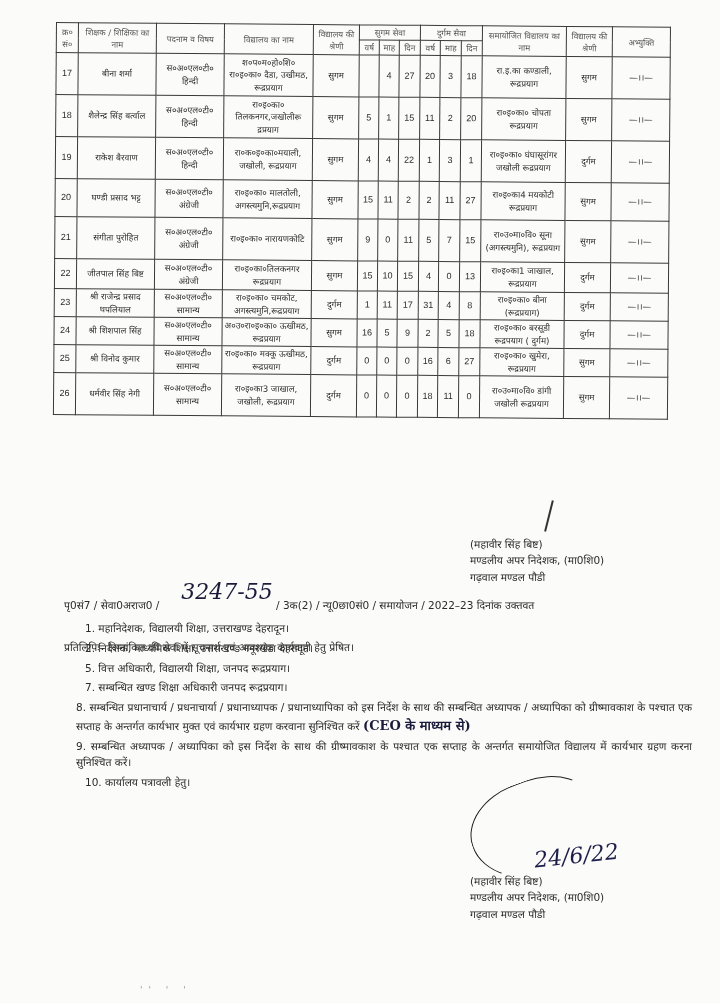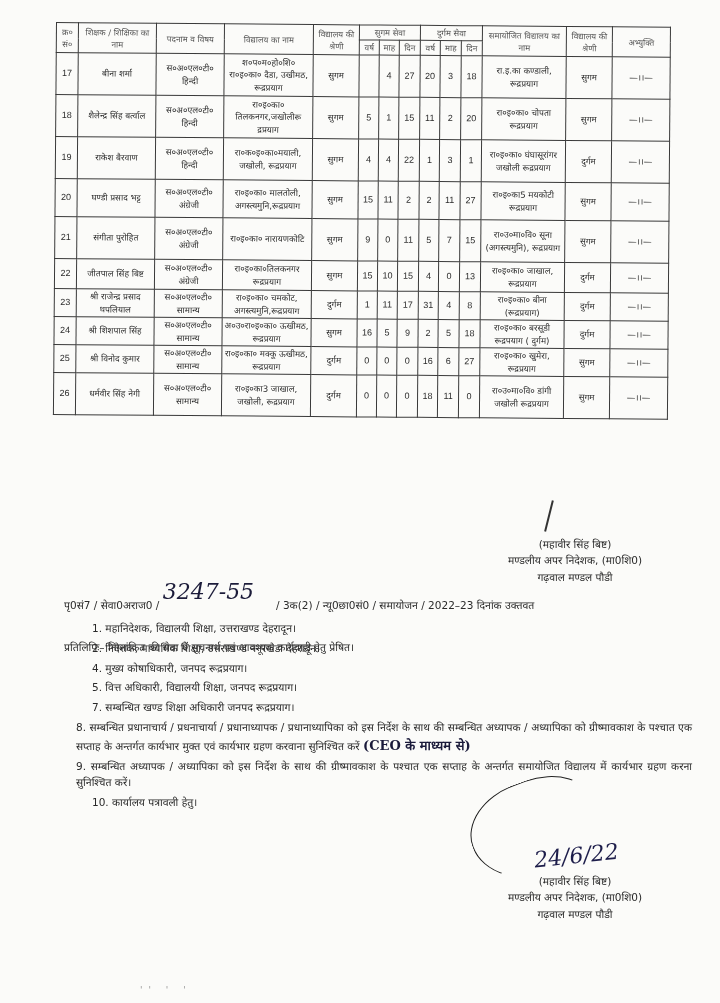--- a/index.html
+++ b/index.html
@@ -17,31 +17,31 @@
   table.main th, table.main td {
     border:1.1px solid #3a3a3a; text-align:center; vertical-align:middle;
     padding:1px 2px; line-height:1.45;
   }
   table.main th { font-weight:normal; color:#555; font-size:8.3px; }
   table.main td.num { font-family:"Liberation Sans", sans-serif; font-size:9px; }
   .sig1-slash {
     position:absolute; left:548px; top:500px; width:2px; height:32px; background:#333;
     transform:rotate(14deg);
   }
-  .sig-block { position:absolute; text-align:center; font-size:10.5px; line-height:1.55; color:#2a2a2a; }
+  .sig-block { position:absolute; text-align:left; font-size:10.5px; line-height:1.55; color:#2a2a2a; }
   .sig-a { left:470px; top:536px; width:210px; }
   .sig-b { left:470px; top:873px; width:210px; }
   .ref-line { position:absolute; left:64px; top:589px; font-size:10.5px; color:#2a2a2a; white-space:nowrap; }
   .ref-line .hand {
     display:inline-block; width:110px; position:relative; top:-10px;
-    font-family:"DejaVu Serif", serif; font-style:italic; font-size:22px; color:#1c1c3a; text-align:left;
+    font-family:"DejaVu Serif", serif; font-style:italic; font-size:22px; color:#1c1c3a; text-align:right;
   }
   .copy-line { position:absolute; left:64px; top:640px; font-size:10.5px; color:#2a2a2a; }
   ol.list { position:absolute; left:64px; top:621px; width:628px; margin:0; padding:0; list-style:none; font-size:10.5px; line-height:1.5; color:#2a2a2a; }
-  ol.list li { margin:0 0 4px 28px; }
+  ol.list li { margin:0 0 4px 21px; }
   ol.list li.wide { margin-left:12px; text-align:justify; }
   .handnote { font-family:"DejaVu Serif", serif; font-weight:bold; color:#1a1a3a; font-size:13px; }
   .swirl {
     position:absolute; left:470px; top:780px; width:130px; height:95px;
     border:1.6px solid #222; border-radius:50% 50% 40% 60%; border-color:#222 transparent transparent #222;
     transform:rotate(-20deg);
   }
   .date-hand {
     position:absolute; left:534px; top:843px; font-family:"DejaVu Serif", serif; font-style:italic;
     font-size:22px; color:#1d1d4a; transform:rotate(-6deg);
@@ -146,21 +146,21 @@
           <td>घण्डी प्रसाद भट्ट</td>
           <td>स०अ०एल०टी० अंग्रेजी</td>
           <td>रा०इ०का० मालतोली, अगस्त्यमुनि,रूद्रप्रयाग</td>
           <td>सुगम</td>
           <td class="num">15</td>
           <td class="num">11</td>
           <td class="num">2</td>
           <td class="num">2</td>
           <td class="num">11</td>
           <td class="num">27</td>
-          <td>रा०इ०का5 मयकोटी रूद्रप्रयाग</td>
+          <td>रा०इ०का4 मयकोटी रूद्रप्रयाग</td>
           <td>सुगम</td>
           <td>—।।—</td>
         </tr>
         <tr style="height: 42px;">
           <td class="num">21</td>
           <td>संगीता पुरोहित</td>
           <td>स०अ०एल०टी० अंग्रेजी</td>
           <td>रा०इ०का० नारायणकोटि</td>
           <td>सुगम</td>
           <td class="num">9</td>
@@ -178,21 +178,21 @@
           <td>जीतपाल सिंह बिष्ट</td>
           <td>स०अ०एल०टी० अंग्रेजी</td>
           <td>रा०इ०का०तिलकनगर रूद्रप्रयाग</td>
           <td>सुगम</td>
           <td class="num">15</td>
           <td class="num">10</td>
           <td class="num">15</td>
           <td class="num">4</td>
           <td class="num">0</td>
           <td class="num">13</td>
-          <td>रा०इ०का० जाखाल, रूद्रप्रयाग</td>
+          <td>रा०इ०का1 जाखाल, रूद्रप्रयाग</td>
           <td>दुर्गम</td>
           <td>—।।—</td>
         </tr>
         <tr style="height: 28px;">
           <td class="num">23</td>
           <td>श्री राजेन्द्र प्रसाद थपलियाल</td>
           <td>स०अ०एल०टी० सामान्य</td>
           <td>रा०इ०का० चमकोट, अगस्त्यमुनि,रूद्रप्रयाग</td>
           <td>दुर्गम</td>
           <td class="num">1</td>
@@ -266,21 +266,20 @@
   <div class="ref-line">
     <span>पृ0सं7 / सेवा0अराज0 /</span>
     <span class="hand">3247-55</span>
     <span>/ 3क(2) / न्यू0छा0सं0 / समायोजन / 2022–23 दिनांक उक्तवत</span>
   </div>
   <div class="copy-line">प्रतिलिपिः– निम्नांकित की सेवा में सूचनार्थ एवं आवश्यक कार्यवाही हेतु प्रेषित।</div>
 
   <ol class="list">
     <li>1. महानिदेशक, विद्यालयी शिक्षा, उत्तराखण्ड देहरादून।</li>
     <li>2. निदेशक, माध्यमिक शिक्षा, उत्तराखण्ड ननूरखेडा देहरादून।</li>
-    <li>4. मुख्य कोषाधिकारी, जनपद रूद्रप्रयाग।</li>
     <li>5. वित्त अधिकारी, विद्यालयी शिक्षा, जनपद रूद्रप्रयाग।</li>
     <li>7. सम्बन्धित खण्ड शिक्षा अधिकारी जनपद रूद्रप्रयाग।</li>
     <li class="wide"><span>8. सम्बन्धित प्रधानाचार्य / प्रधनाचार्या / प्रधानाध्यापक / प्रधानाध्यापिका को इस निर्देश के साथ की सम्बन्धित अध्यापक / अध्यापिका को ग्रीष्मावकाश के पश्चात एक सप्ताह के अन्तर्गत कार्यभार मुक्त एवं कार्यभार ग्रहण करवाना सुनिश्चित करें</span> <span class="handnote">(CEO के माध्यम से)</span></li>
     <li class="wide">9. सम्बन्धित अध्यापक / अध्यापिका को इस निर्देश के साथ की ग्रीष्मावकाश के पश्चात एक सप्ताह के अन्तर्गत समायोजित विद्यालय में कार्यभार ग्रहण करना सुनिश्चित करें।</li>
     <li>10. कार्यालय पत्रावली हेतु।</li>
   </ol>
 
   <div class="swirl"></div>
   <div class="date-hand">24/6/22</div>
   <div class="sig-block sig-b">

